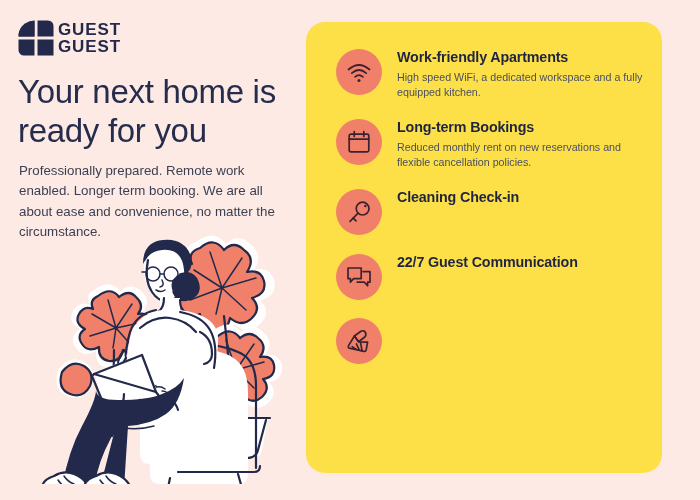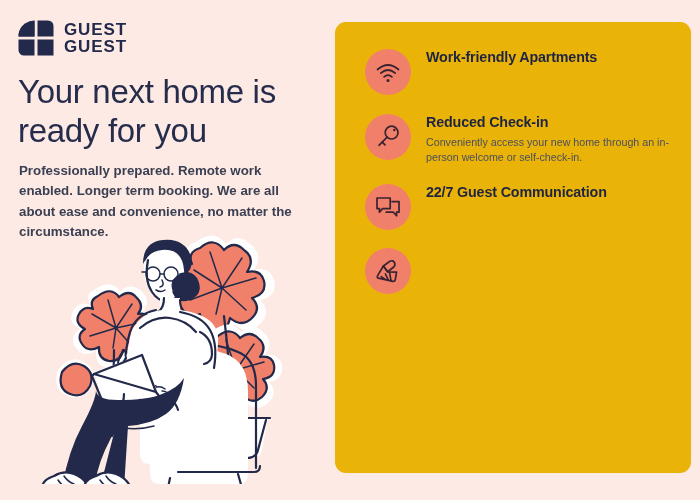--- a/index.html
+++ b/index.html
@@ -7,46 +7,46 @@
     width:700px;height:500px;overflow:hidden;
     background:#FDEAE4;
     font-family:"Liberation Sans","DejaVu Sans",sans-serif;
     -webkit-font-smoothing:antialiased;
   }
   #page{position:relative;width:700px;height:500px;}
 
   
   #left-col{position:absolute;left:0;top:0;width:322px;height:500px;}
 
-  #brand-logo{position:absolute;left:17px;top:19px;display:flex;align-items:center;gap:9px;}
+  #brand-logo{position:absolute;left:17px;top:19px;display:flex;align-items:center;gap:3px;}
   #logo-mark{width:38px;height:38px;flex:none;display:block;}
   #logo-wordmark{
     display:flex;flex-direction:column;justify-content:center;
     color:#22294A;font-weight:bold;font-size:17px;line-height:1.02;
     letter-spacing:0.9px;
   }
 
   #headline{
     position:absolute;left:18px;top:73px;width:292px;
     color:#262C4B;font-size:33px;line-height:1.17;font-weight:300;
     letter-spacing:-0.3px;margin:0;
   }
 
   #subcopy{
     position:absolute;left:19px;top:161px;width:276px;
-    color:#3A3F52;font-size:13.3px;line-height:1.53;font-weight:700;margin:0;
+    color:#3A3F52;font-size:13.3px;line-height:1.53;font-weight:400;margin:0;
   }
 
   #illustration{position:absolute;left:28px;top:222px;width:285px;height:262px;}
   #illustration svg{display:block;width:100%;height:100%;}
 
   
   #feature-card{
-    position:absolute;left:335px;top:22px;width:356px;height:451px;
-    background:#eab308;border-radius:11px;
+    position:absolute;left:306px;top:22px;width:356px;height:451px;
+    background:#fde047;border-radius:19px;
     box-sizing:border-box;padding:26px 16px 10px 30px;
   }
   .feature-row{display:flex;align-items:flex-start;gap:15px;margin-bottom:17.5px;}
   .feature-icon{
     width:46px;height:46px;flex:none;border-radius:50%;
     background:#F1806A;display:flex;align-items:center;justify-content:center;
     margin-top:1px;
   }
   .feature-icon svg{display:block;}
   .feature-text{flex:1;padding-top:1px;}
@@ -215,38 +215,53 @@
           <g fill="none" stroke="#3A2230" stroke-width="1.7" stroke-linecap="round">
             <path d="M2.5 8.5 Q13 -0.5 23.5 8.5"></path>
             <path d="M5.8 12.2 Q13 5.8 20.2 12.2"></path>
             <path d="M9.1 15.9 Q13 12.2 16.9 15.9"></path>
           </g>
           <circle cx="13" cy="19.4" r="1.5" fill="#3A2230"></circle>
         </svg>
       </div>
       <div class="feature-text">
         <p class="feature-title">Work-friendly Apartments</p>
-      </div>
-    </div>
-
+        <p class="feature-desc">High speed WiFi, a dedicated workspace and a fully equipped kitchen.</p>
+      </div>
+    </div>
+
+    <div class="feature-row">
+      <div class="feature-icon">
+        <svg width="24" height="24" viewBox="0 0 24 24">
+          <g fill="none" stroke="#3A2230" stroke-width="1.7" stroke-linecap="round" stroke-linejoin="round">
+            <rect x="2.2" y="4.2" width="19.6" height="17.6" rx="1.6"></rect>
+            <path d="M2.2 9.2 L21.8 9.2"></path>
+            <path d="M7.2 1.6 L7.2 6.4 M16.8 1.6 L16.8 6.4"></path>
+          </g>
+        </svg>
+      </div>
+      <div class="feature-text">
+        <p class="feature-title">Long-term Bookings</p>
+        <p class="feature-desc">Reduced monthly rent on new reservations and flexible cancellation policies.</p>
+      </div>
+    </div>
 
     <div class="feature-row">
       <div class="feature-icon">
         <svg width="25" height="25" viewBox="0 0 25 25">
           <g fill="none" stroke="#3A2230" stroke-width="1.7" stroke-linecap="round" stroke-linejoin="round">
             <circle cx="15.6" cy="8.6" r="6.4"></circle>
             <path d="M11.1 13.2 L3.0 21.3"></path>
             <path d="M6.2 18.1 L9.0 20.9"></path>
           </g>
           <circle cx="18.3" cy="6.0" r="1.25" fill="#3A2230"></circle>
         </svg>
       </div>
       <div class="feature-text">
-        <p class="feature-title">Reduced Check-in</p>
-        <p class="feature-desc">Conveniently access your new home through an in-person welcome or self-check-in.</p>
+        <p class="feature-title">Cleaning Check-in</p>
       </div>
     </div>
 
     <div class="feature-row">
       <div class="feature-icon">
         <svg width="26" height="22" viewBox="0 0 26 22">
           <g fill="none" stroke="#3A2230" stroke-width="1.7" stroke-linecap="round" stroke-linejoin="round">
             <path d="M2.0 2.0 L15.2 2.0 L15.2 12.6 L7.6 12.6 L4.4 16.2 L4.4 12.6 L2.0 12.6 Z"></path>
             <path d="M17.0 5.6 L24.0 5.6 L24.0 16.2 L21.6 16.2 L21.6 19.8 L18.4 16.2 L11.2 16.2"></path>
           </g>

